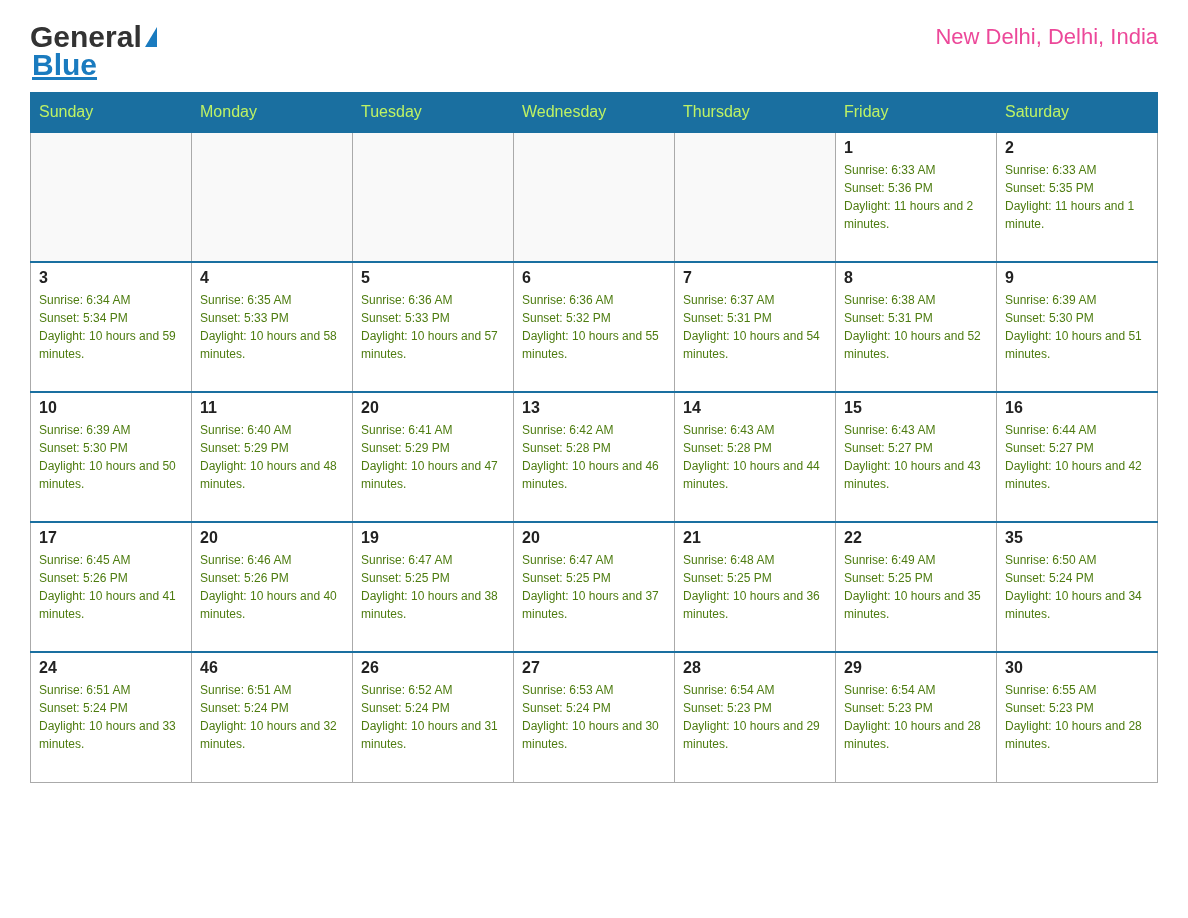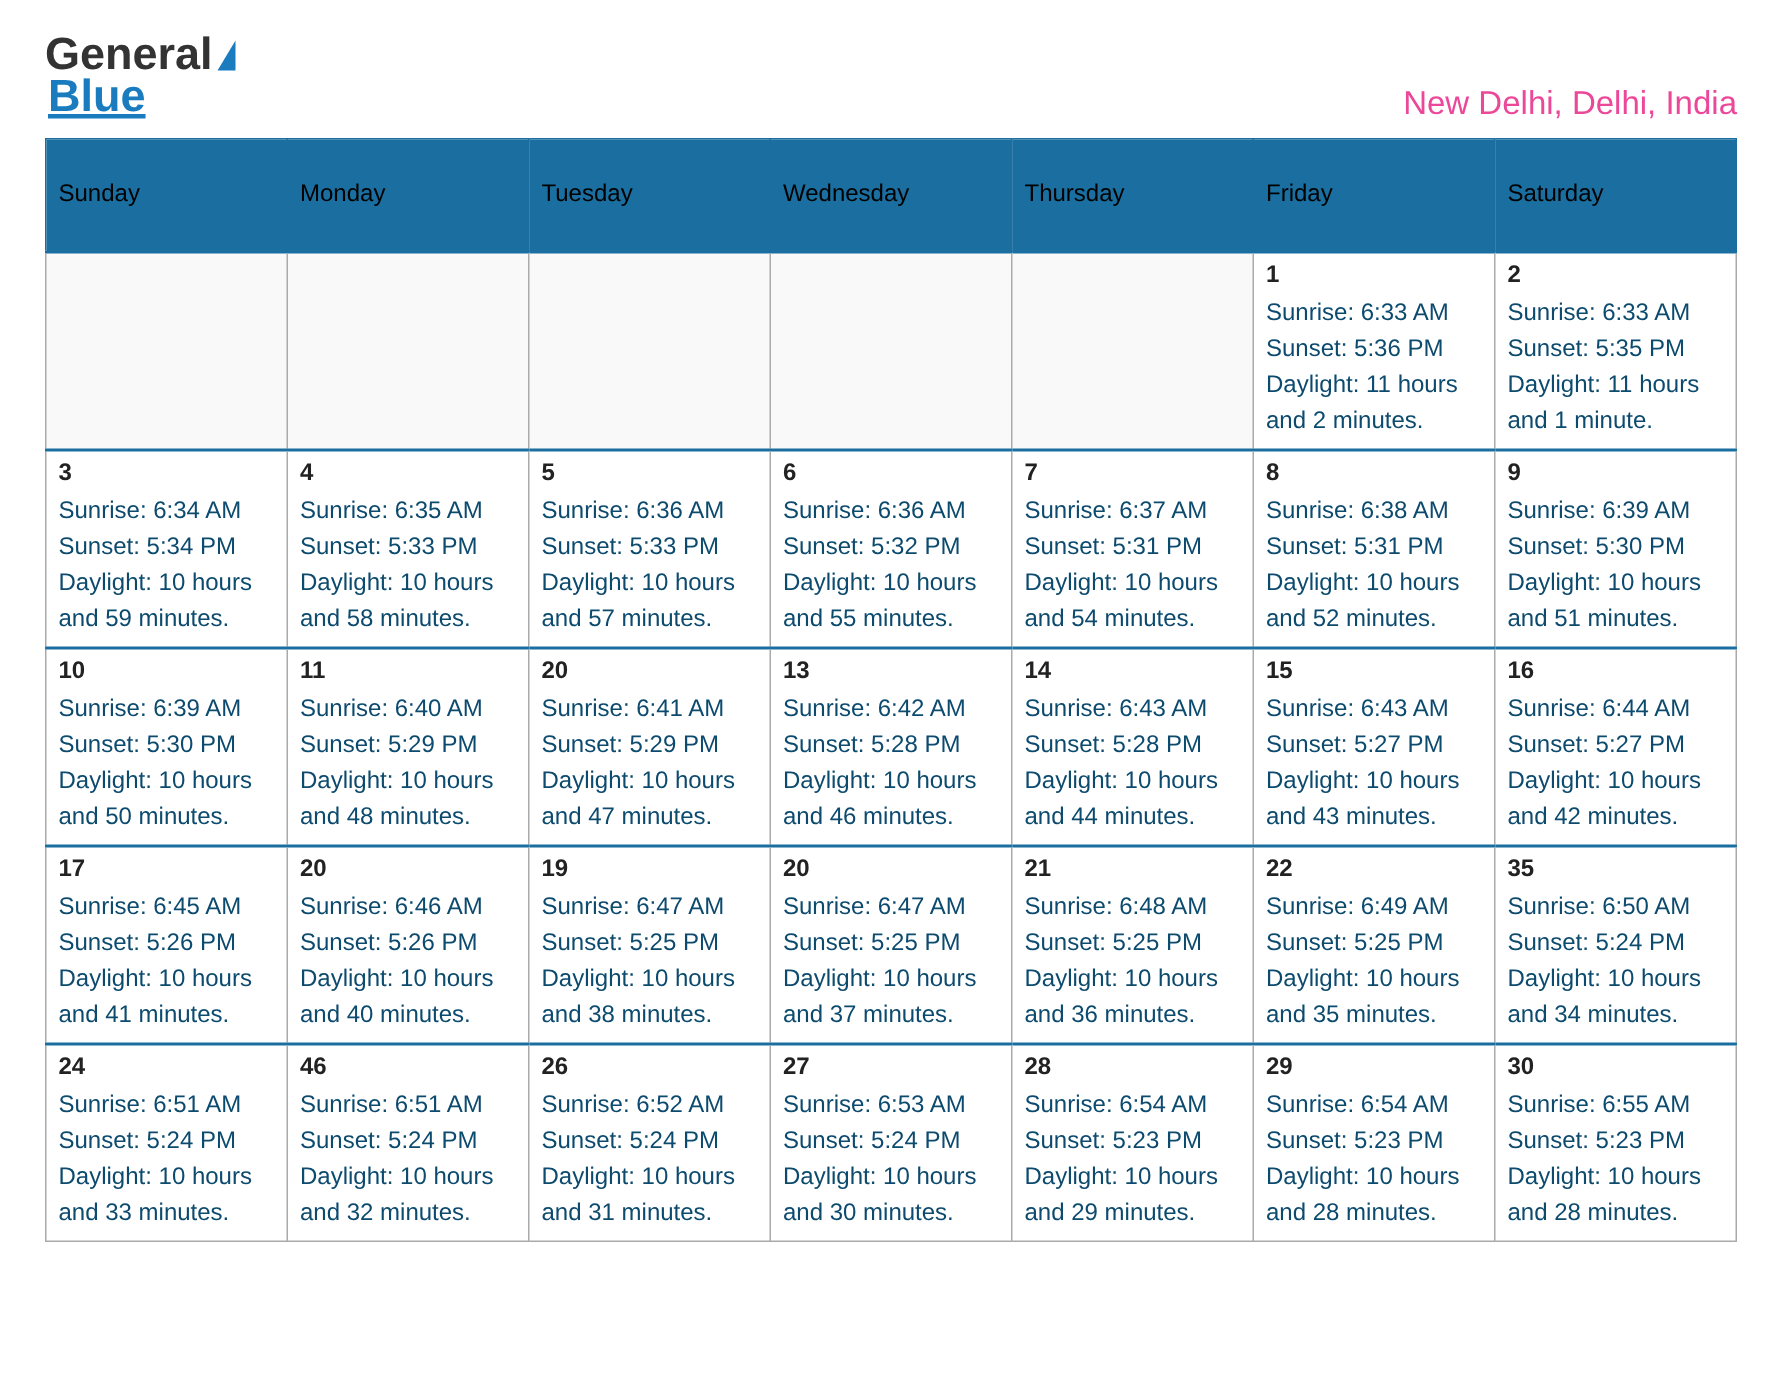--- a/index.html
+++ b/index.html
@@ -4,21 +4,21 @@
   <style>
     * { box-sizing: border-box; margin: 0; padding: 0; }
     body {
       font-family: Arial, sans-serif;
       background: #fff;
       color: #333;
       padding: 20px 30px;
     }
     .header {
       display: flex;
-      align-items: flex-end;
+      align-items: flex-start;
       justify-content: space-between;
       margin-bottom: 5px;
     }
     .title-section {
       text-align: right;
     }
     .month-title {
       font-size: 48px;
       font-weight: bold;
       color: #222;
@@ -29,44 +29,44 @@
       color: #ec4899;
       margin-top: 4px;
     }
     .calendar {
       width: 100%;
       border-collapse: collapse;
       margin-top: 10px;
     }
     .calendar th {
       background-color: #1a6fa0;
-      color: #000000;
-      padding: 28px 8px;
+      color: #bef264;
+      padding: 10px 8px;
       font-size: 16px;
       font-weight: normal;
       text-align: left;
       border: 1px solid #1a6fa0;
     }
     .calendar td {
       border: 1px solid #aaa;
       vertical-align: top;
       padding: 6px 8px;
       width: 14.28%;
       min-height: 110px;
       height: 130px;
     }
     .day-number {
       font-size: 16px;
       font-weight: bold;
       color: #222;
       margin-bottom: 4px;
     }
     .day-info {
-      font-size: 16px;
-      color: #0c4a6e;
+      font-size: 12px;
+      color: #4d7c0f;
       line-height: 1.5;
     }
     .calendar tr:first-child td {
       border-top: 2px solid #1a6fa0;
     }
     .calendar tbody tr td {
       border-top: 2px solid #1a6fa0;
     }
     .empty-cell {
       background: #f9f9f9;

